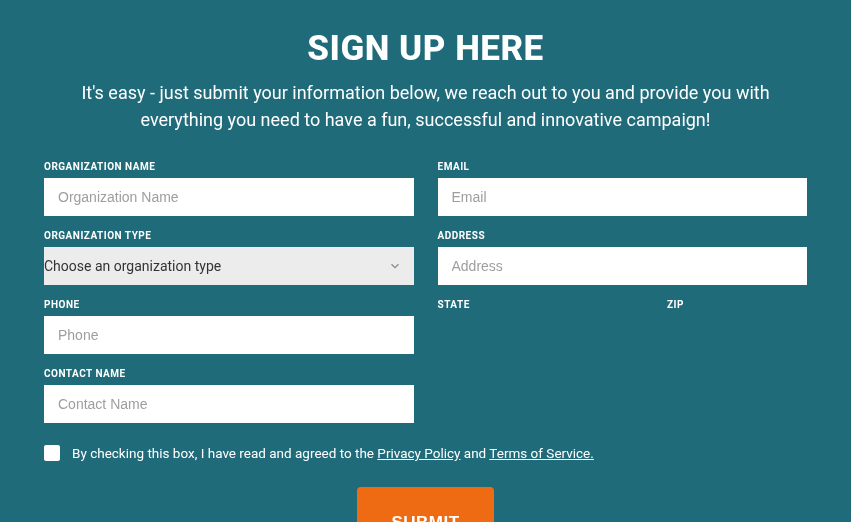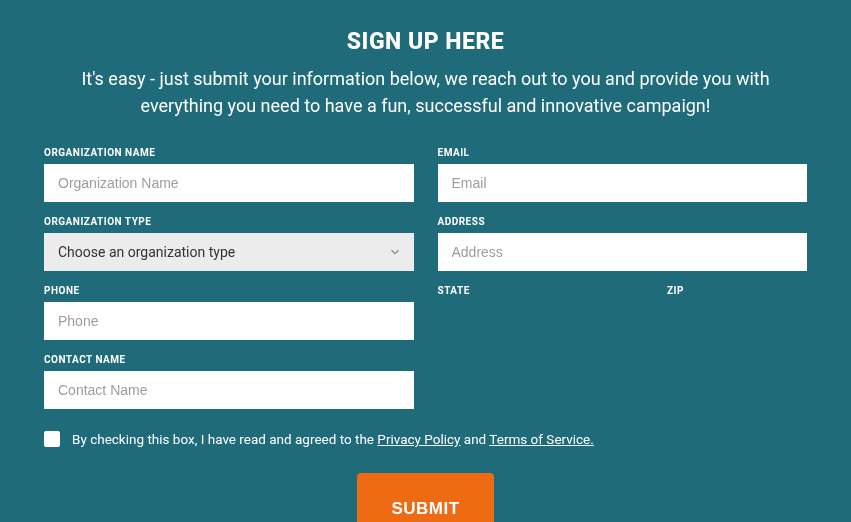--- a/index.html
+++ b/index.html
@@ -6,21 +6,21 @@
     body {
       background: #1f6b7a;
       font-family: -apple-system, BlinkMacSystemFont, "Segoe UI", Roboto, Helvetica, Arial, sans-serif;
       width: 851px;
       height: 522px;
       color: #fff;
       padding: 28px 44px 20px 44px;
     }
     .header { text-align: center; margin-bottom: 28px; }
     .title {
-      font-size: 23px;
+      font-size: 35px;
       font-weight: 800;
       letter-spacing: 0.5px;
       margin-bottom: 10px;
     }
     .subtitle {
       font-size: 18px;
       line-height: 1.5;
       max-width: 760px;
       margin: 0 auto;
     }
@@ -48,21 +48,21 @@
     input[type="text"]::placeholder { color: #9e9e9e; }
     .select-wrap {
       position: relative;
       width: 100%;
       height: 38px;
       background: #ececec;
     }
     .select-value {
       width: 100%;
       height: 100%;
-      padding: 0 14px;
+      padding: 0 0;
       display: flex;
       align-items: center;
       font-size: 14px;
       color: #333;
       cursor: pointer;
     }
     .chevron {
       position: absolute;
       right: 12px;
       top: 50%;

